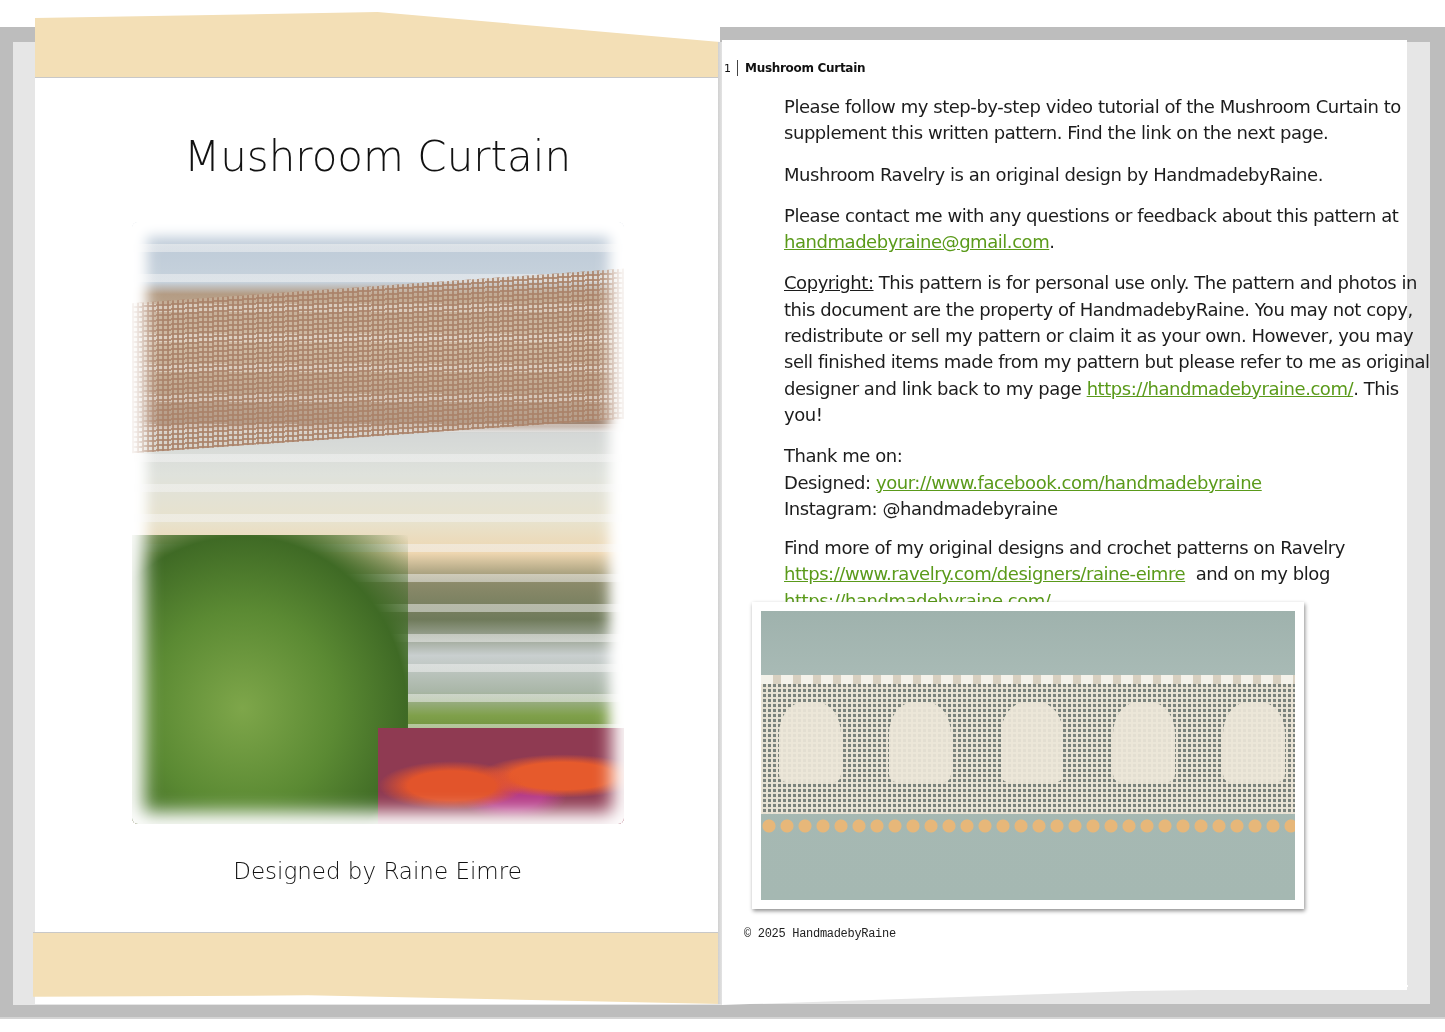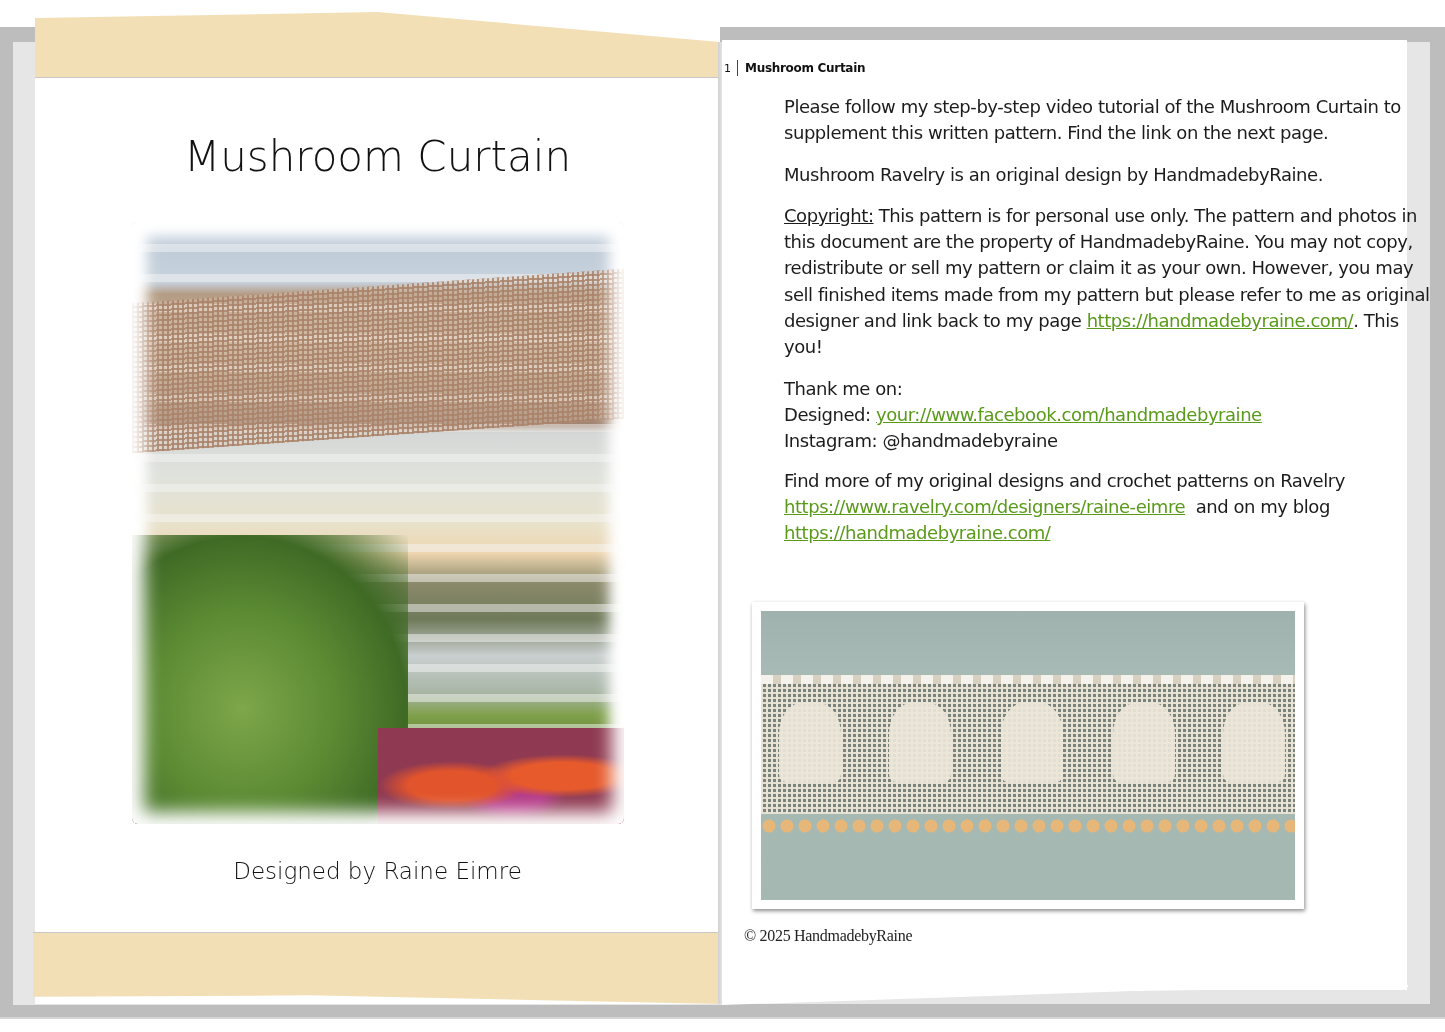--- a/index.html
+++ b/index.html
@@ -152,22 +152,22 @@
   .curtain-photo .motif {
     position: absolute; top: 18px; width: 62px; height: 80px;
     background: #ece6d8; border-radius: 40% 40% 10% 10%; opacity: 0.92; z-index: 2;
   }
   .curtain-photo .trim {
     position: absolute; left: 0; top: 203px; width: 100%; height: 20px;
     background: radial-gradient(circle at 8px 12px, #e7b779 0 6px, transparent 7px) 0 0 / 18px 20px repeat-x;
   }
 
   .footer-copy {
-    position: absolute; left: 744px; top: 927px; font-size: 16px;
-    font-family: Liberation Serif, serif; color: #222; letter-spacing: -0.3px;
+    position: absolute; left: 744px; top: 927px; font-size: 12px;
+    font-family: Liberation Mono, monospace; color: #222; letter-spacing: -0.3px;
   }
 </style>
 </head>
 <body>
 
 <div class="book-back"></div>
 <div class="book-back-bottom-edge"></div>
 <div class="left-underpage"></div>
 <div class="right-underpage"></div>
 
@@ -194,20 +194,24 @@
 
 <div class="header-line">
   <span class="pnum">1</span>
   <span class="sep"></span>
   <span class="htitle">Mushroom Curtain</span>
 </div>
 
 <div class="body-text">
   <p>Please follow my step-by-step video tutorial of the Mushroom Curtain to supplement this written pattern. Find the link on the next page.</p>
   <p>Mushroom Ravelry is an original design by HandmadebyRaine.</p>
+  <p>
+    <span>Please contact me with any questions or feedback about this pattern at</span><br>
+    <a class="link">handmadebyraine@gmail.com</a><span>.</span>
+  </p>
   <p>
     <span class="uline">Copyright:</span><span> This pattern is for personal use only. The pattern and photos in this document are the property of HandmadebyRaine. You may not copy, redistribute or sell my pattern or claim it as your own. However, you may sell finished items made from my pattern but please refer to me as original designer and link back to my page</span>
     <a class="link">https://handmadebyraine.com/</a><span>.  This you!</span>
   </p>
   <p class="tight">
     <span>Thank me on:</span><br>
     <span>Designed: </span><a class="link">your://www.facebook.com/handmadebyraine</a><br>
     <span>Instagram: @handmadebyraine</span>
   </p>
   <p>

